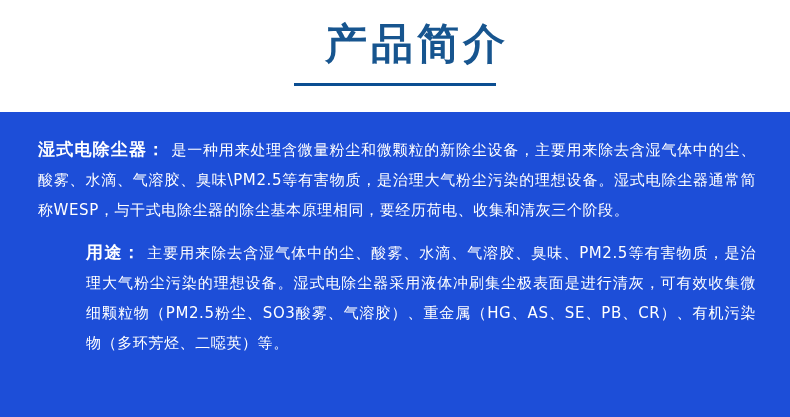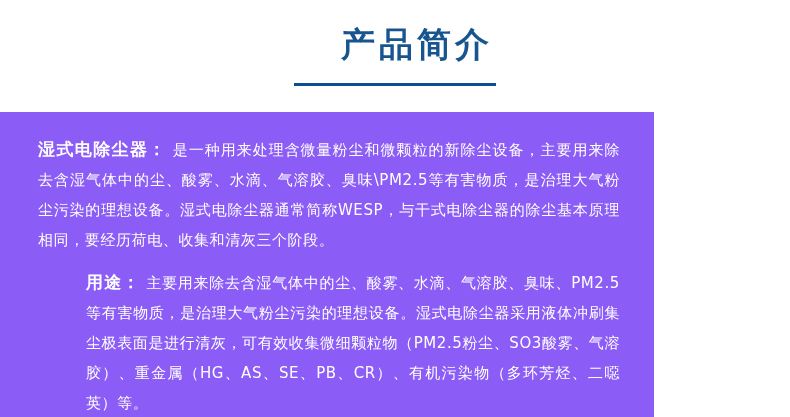--- a/index.html
+++ b/index.html
@@ -28,21 +28,21 @@
     width: 790px;
     height: 112px;
     background: #ffffff;
     display: flex;
     flex-direction: column;
     align-items: center;
     justify-content: flex-start;
   }
   .header-title {
     margin-top: 24px;
-    font-size: 34px;
+    font-size: 42px;
     line-height: 40px;
     font-weight: bold;
     color: #17558f;
     letter-spacing: 4px;
     text-indent: 4px;
     font-family: "DejaVu Sans", "Liberation Sans", sans-serif;
     white-space: nowrap;
     margin-left: 40px;
   }
   .header-rule {
@@ -50,23 +50,23 @@
     width: 202px;
     height: 3px;
     background: #0b4e92;
   }
 
   
   .band {
     position: absolute;
     left: 0;
     top: 112px;
-    width: 654px;
+    width: 790px;
     height: 305px;
-    background: #8b5cf6;
+    background: #1d4ed8;
     box-sizing: border-box;
     padding: 22px 34px 0 38px;
   }
   .para {
     color: #ffffff;
     font-size: 15px;
     line-height: 30px;
     letter-spacing: 0.6px;
     text-align: justify;
     text-justify: inter-ideograph;

